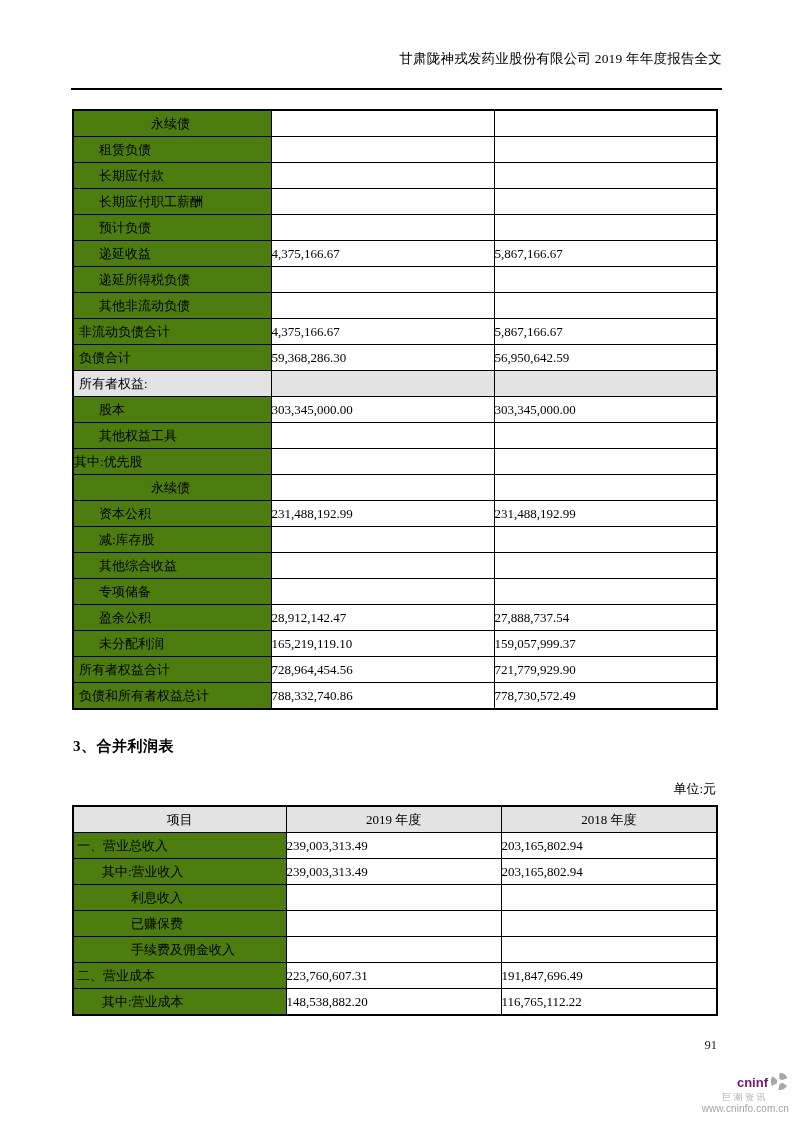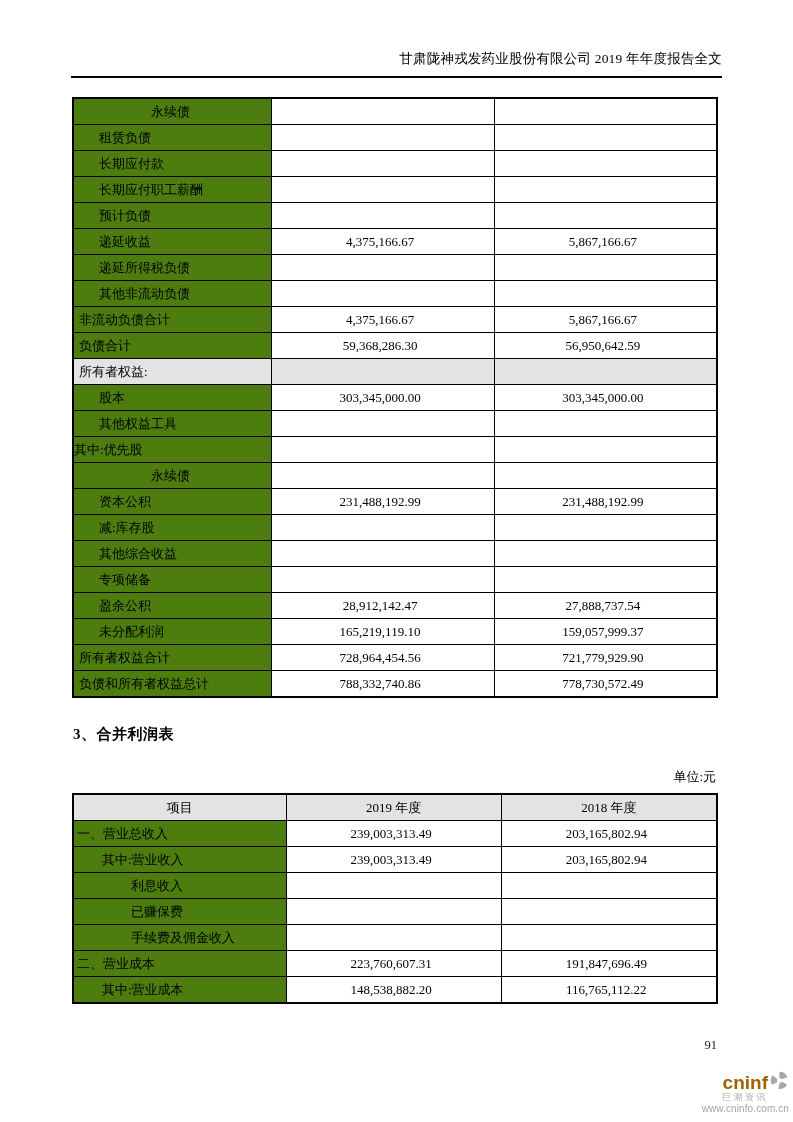--- a/index.html
+++ b/index.html
@@ -8,21 +8,21 @@
     width:793px; height:1122px;
     background:#ffffff;
     font-family:"Liberation Serif","DejaVu Serif",serif;
     color:#000;
     overflow:hidden;
   }
   
   .page-header {
     margin:0 71px;
     padding-top:50px;
-    padding-bottom:8px;
+    padding-bottom:20px;
     border-bottom:2px solid #000;
     text-align:right;
     font-size:13.5px;
     letter-spacing:0.2px;
   }
   
   .fin-table {
     width:644px;
     margin-left:72px;
     border-collapse:collapse;
@@ -33,21 +33,21 @@
   .fin-table td, .fin-table th {
     border:1px solid #000;
     height:25px;
     padding:0;
     vertical-align:middle;
     font-weight:normal;
     overflow:hidden;
     white-space:nowrap;
   }
   .fin-table .label   { background:#4d7c0f; }
-  .fin-table .value   { text-align:center; padding-right:5px; background:#fff; }
+  .fin-table .value   { text-align:left; padding-right:5px; background:#fff; }
   .fin-table tr.shaded td { background:#e3e3e3; }
   .fin-table th       { background:#e3e3e3; text-align:center; }
   .t1 { margin-top:19px; }
   .t2 { margin-top:0; }
   
   .t1 .ind0 { padding-left:5px; }
   .t1 .ind1 { padding-left:25px; }
   .t1 .ind2 { }
   .t1 .ind3 { padding-left:77px; }
   
@@ -82,22 +82,22 @@
     width:106px;
     font-family:"Liberation Sans","DejaVu Sans",sans-serif;
     color:#aaaaaa;
     line-height:1.05;
   }
   .logo-row {
     display:flex;
     align-items:center;
     justify-content:flex-end;
     font-weight:bold;
-    font-size:19px;
-    color:#a16207;
+    font-size:13px;
+    color:#701a75;
   }
   .logo-swirl { margin-left:2px; }
   .logo-cn {
     text-align:right;
     margin-right:21px;
     margin-top:-1px;
     font-size:9px;
     letter-spacing:2.5px;
     color:#b0b0b0;
   }

